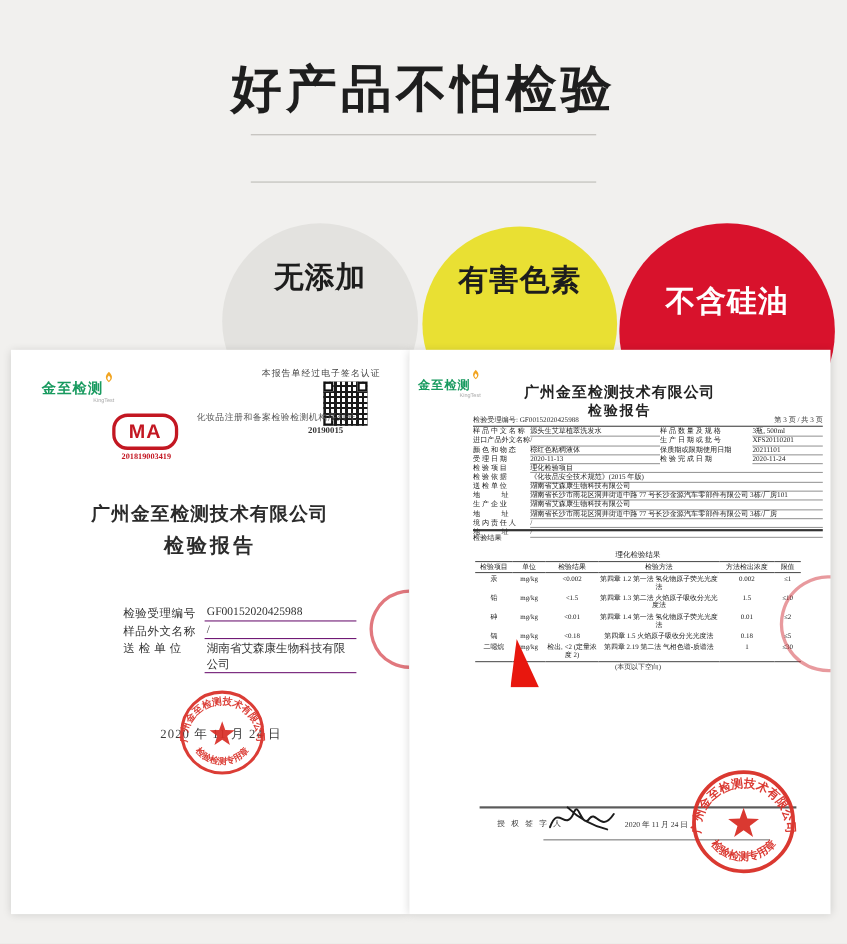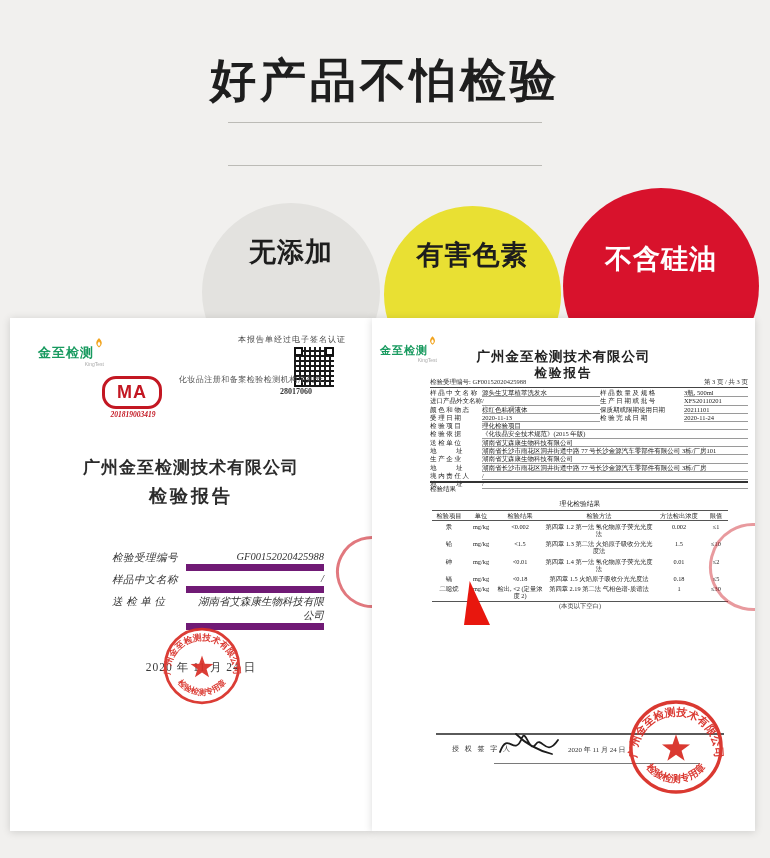--- a/index.html
+++ b/index.html
@@ -14,21 +14,21 @@
   .subtitle{position:absolute;top:125px;left:0;width:100%;text-align:center;
             font-size:29px;color:#729546;letter-spacing:4px;}
 
   
   .badge{position:absolute;border-radius:50%;box-sizing:border-box;text-align:center;
          font-family:"Liberation Sans","DejaVu Sans",sans-serif;font-weight:bold;z-index:1;}
   .badge .l{font-size:27px;line-height:34px;letter-spacing:1px;}
   .b1{left:24px;top:210px;width:176px;height:176px;background:#7d9b42;color:#fff;padding-top:32px;}
   .b2{left:202px;top:203px;width:178px;height:178px;background:#e3e2df;color:#1d1d1d;padding-top:32px;}
   .b3{left:384px;top:206px;width:177px;height:177px;background:#e9e033;color:#1d1d1d;padding-top:32px;}
-  .b4{left:563px;top:188px;width:196px;height:196px;background:#d8122c;color:#fff;padding-top:54px;}
+  .b4{left:563px;top:203px;width:196px;height:196px;background:#d8122c;color:#fff;padding-top:54px;}
 
   
   .page{position:absolute;top:318px;background:#fff;box-shadow:0 1px 8px rgba(0,0,0,.15);
         overflow:hidden;color:#333;}
   .page-left{left:10px;width:362px;height:513px;z-index:2;}
   .page-right{left:372px;width:383px;height:513px;z-index:3;}
 
   .logo{position:absolute;color:#189a5f;font-weight:bold;
         font-family:"Liberation Sans","DejaVu Sans",sans-serif;letter-spacing:1px;}
   .logo svg{vertical-align:6px;}
@@ -39,29 +39,29 @@
   .ld-esign{position:absolute;right:26px;top:16px;font-size:8px;color:#444;letter-spacing:1px;text-align:center;}
   .ld-qr{position:absolute;right:38px;top:29px;width:40px;height:40px;background:#fff;
          background-image:repeating-linear-gradient(90deg,#1a1a1a 0 2px,transparent 2px 5px),
                           repeating-linear-gradient(0deg,#1a1a1a 0 2px,#fff 2px 5px);}
   .ld-qr i{position:absolute;width:9px;height:9px;border:2px solid #111;background:#fff;box-sizing:border-box;}
   .ld-qr i.tl{left:0;top:0}.ld-qr i.tr{right:0;top:0}.ld-qr i.bl{left:0;bottom:0}
   .ld-cma{position:absolute;left:92px;top:58px;width:54px;height:27px;border:3px solid #c31722;
           border-radius:14px;color:#c31722;font-weight:bold;font-size:18px;text-align:center;line-height:26px;
           font-family:"Liberation Sans",sans-serif;letter-spacing:1px;}
   .ld-cma-num{position:absolute;left:76px;top:92px;width:94px;text-align:center;font-size:7.5px;
-              color:#c31722;font-weight:bold;font-style:italic;}
+              color:#c31722;font-weight:bold;}
   .ld-serial{position:absolute;left:166px;top:56px;width:150px;font-size:8px;color:#555;text-align:right;letter-spacing:.5px;}
   .ld-serial-num{position:absolute;left:166px;top:69px;width:136px;font-size:8px;color:#333;font-weight:bold;text-align:right;}
   .ld-company{position:absolute;top:138px;left:0;width:100%;text-align:center;font-size:17px;font-weight:bold;color:#2b2b2b;letter-spacing:1px;}
   .ld-title{position:absolute;top:166px;left:0;width:100%;text-align:center;font-size:18px;font-weight:bold;color:#2b2b2b;letter-spacing:3px;}
   .ld-fields{position:absolute;left:102px;top:233px;width:212px;font-size:10.5px;color:#333;}
-  .ld-row{display:flex;margin-bottom:2px;font-style:italic;}
+  .ld-row{display:flex;margin-bottom:2px;}
   .ld-row .k{width:74px;flex:none;letter-spacing:.5px;}
-  .ld-row .v{flex:1;border-bottom:7px solid #701a75;padding-left:2px;min-height:13px;text-align:right;}
+  .ld-row .v{flex:1;border-bottom:1px solid #701a75;padding-left:2px;min-height:13px;}
   .ld-date{position:absolute;left:96px;top:342px;width:190px;text-align:center;font-size:11.5px;color:#3a3a3a;letter-spacing:1px;}
   .ld-stamp{position:absolute;left:152px;top:308px;width:80px;height:80px;opacity:.93;}
   .edge-stamp{position:absolute;border:3px solid rgba(205,30,40,.6);border-radius:50%;}
   .ld-edge{right:-36px;top:218px;width:66px;height:66px;transform:rotate(-18deg);}
 
   
   .rd-logo{left:8px;top:18px;font-size:11px;}
   .rd-company{position:absolute;top:30px;left:0;width:100%;text-align:center;font-size:13.5px;font-weight:bold;color:#222;letter-spacing:1px;}
   .rd-title{position:absolute;top:47px;left:0;width:100%;text-align:center;font-size:12.5px;font-weight:bold;color:#222;letter-spacing:2px;}
   .rd-meta{position:absolute;left:58px;top:60px;width:318px;display:flex;justify-content:space-between;
@@ -126,31 +126,31 @@
     </div>
     <div class="ld-esign">本报告单经过电子签名认证</div>
     <div class="ld-qr">
         <i class="tl"></i>
         <i class="tr"></i>
         <i class="bl"></i>
       </div>
     <div class="ld-cma">MA</div>
     <div class="ld-cma-num">201819003419</div>
     <div class="ld-serial">化妆品注册和备案检验检测机构序列号:</div>
-    <div class="ld-serial-num">28017060</div>
+    <div class="ld-serial-num">20190015</div>
     <div class="ld-company">广州金至检测技术有限公司</div>
     <div class="ld-title">检验报告</div>
 
     <div class="ld-fields">
       <div class="ld-row">
         <span class="k">检验受理编号</span>
         <span class="v">GF00152020425988</span>
       </div>
       <div class="ld-row">
-        <span class="k">样品中文名称</span>
+        <span class="k">样品外文名称</span>
         <span class="v">/</span>
       </div>
       <div class="ld-row">
         <span class="k">送 检 单 位</span>
         <span class="v">湖南省艾森康生物科技有限公司</span>
       </div>
     </div>
 
     <div class="ld-date">2020 年 11 月 24 日</div>
 

